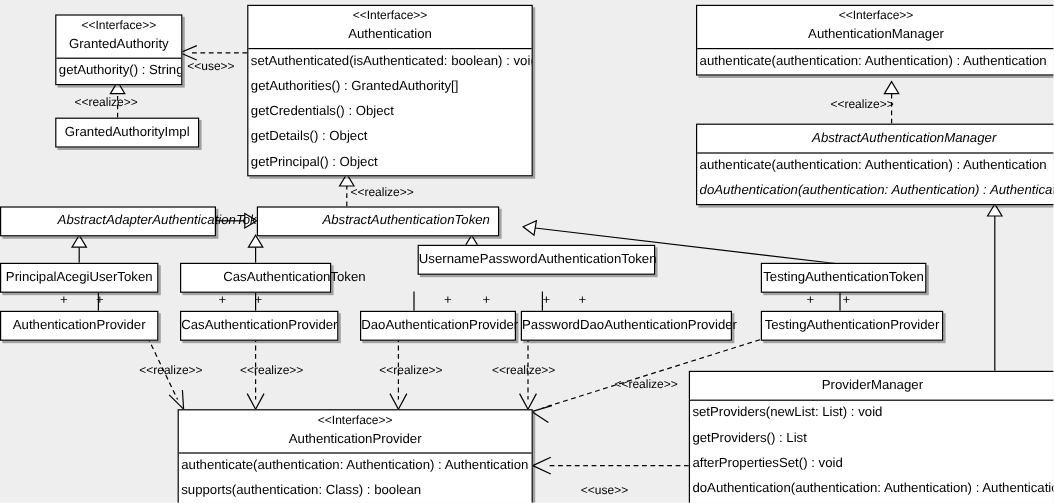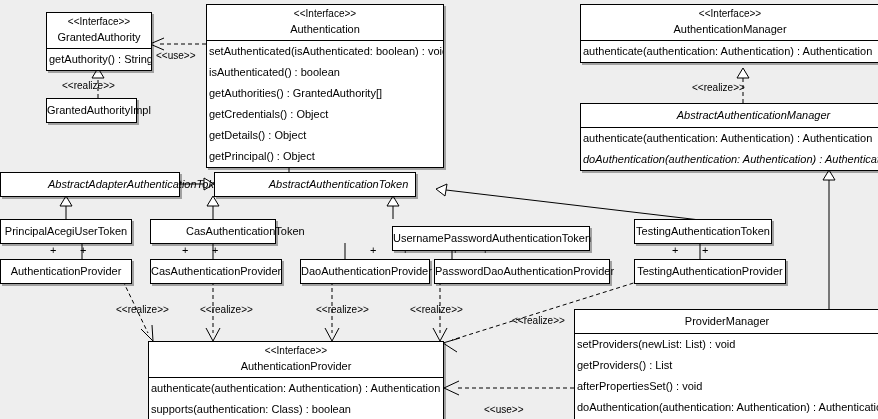--- a/index.html
+++ b/index.html
@@ -194,34 +194,33 @@
   <div class="uml-box has-members" style="left:46px; top:12px; width:106px;">
     <div class="uml-head">
       <span class="stereo">&lt;&lt;Interface&gt;&gt;</span>
       <span class="cname">GrantedAuthority</span>
     </div>
     <div class="uml-members">
       <div class="m">getAuthority() : String</div>
     </div>
   </div>
 
-  <div class="uml-box compact" style="left:46px; top:98px; width:91px;">
+  <div class="uml-box compact" style="left:46px; top:98px; width:120px;">
     <div class="uml-head">
       <span class="cname">GrantedAuthorityImpl</span>
     </div>
   </div>
 
   <div class="uml-box has-members" style="left:206px; top:4px; width:238px;">
     <div class="uml-head">
       <span class="stereo">&lt;&lt;Interface&gt;&gt;</span>
       <span class="cname">Authentication</span>
     </div>
     <div class="uml-members">
       <div class="m">setAuthenticated(isAuthenticated: boolean) : void</div>
-      <div class="m">isAuthenticated() : boolean</div>
       <div class="m">getAuthorities() : GrantedAuthority[]</div>
       <div class="m">getCredentials() : Object</div>
       <div class="m">getDetails() : Object</div>
       <div class="m">getPrincipal() : Object</div>
     </div>
   </div>
 
   <div class="uml-box has-members" style="left:580px; top:4px; width:300px;">
     <div class="uml-head">
       <span class="stereo">&lt;&lt;Interface&gt;&gt;</span>
@@ -259,21 +258,21 @@
       <span class="cname">PrincipalAcegiUserToken</span>
     </div>
   </div>
 
   <div class="uml-box compact" style="left:150px; top:219px; width:126px;padding-left:35px;">
     <div class="uml-head">
       <span class="cname">CasAuthenticationToken</span>
     </div>
   </div>
 
-  <div class="uml-box compact" style="left:348px; top:226px; width:198px;margin-left:44px;">
+  <div class="uml-box compact" style="left:348px; top:204px; width:198px;">
     <div class="uml-head">
       <span class="cname">UsernamePasswordAuthenticationToken</span>
     </div>
   </div>
 
   <div class="uml-box compact" style="left:634px; top:219px; width:138px;">
     <div class="uml-head">
       <span class="cname">TestingAuthenticationToken</span>
     </div>
   </div>

